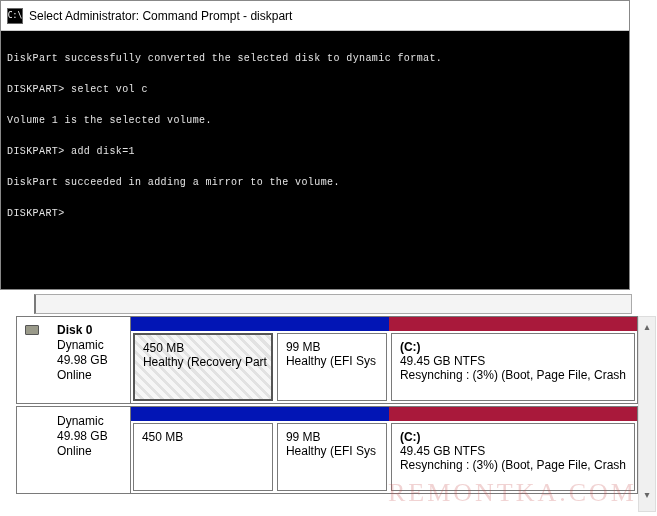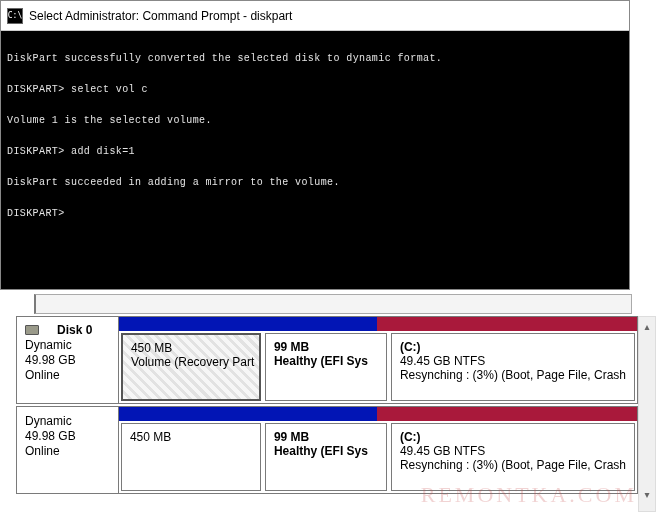--- a/index.html
+++ b/index.html
@@ -14,40 +14,40 @@
 
   
   .dm-panel { position: absolute; top: 294px; left: 16px; width: 640px; }
   .dm-scroll-top { height: 20px; border: 1px solid #aaa; border-left: 2px solid #7a7a7a; margin-left: 18px; margin-right: 24px; margin-bottom: 2px; background: #f4f4f4; }
   .dm-scrollbar-v { position: absolute; top: 22px; right: 0; width: 18px; height: 196px; background: #f0f0f0; border: 1px solid #ddd; }
   .dm-scrollbar-v .arrow { height: 18px; display:flex;align-items:center;justify-content:center;color:#666;font-size:10px; }
 
   .disk-row { display: flex; border: 1px solid #7a7a7a; margin-left: 0; margin-right: 18px; height: 88px; margin-top: 2px; }
   .disk-info { width: 120px; border-right: 1px solid #7a7a7a; padding: 6px 8px; font-size: 12px; }
   .disk-info .status-line { display:flex; align-items:center; gap:18px; font-weight:bold; }
-  .disk-info .sub { font-size: 12px; margin-top:1px; }
+  .disk-info .sub { font-size: 12px; margin-top:1px;margin-left:32px; }
   .disk-icon { width:14px; height:10px; background:#9a9a8a; border:1px solid #555; border-radius:1px; display:inline-block; position:relative; }
   .disk-icon.warn::after { content:"⚠"; position:absolute; left:-4px; top:-3px; font-size:10px; color:#d9a400; }
 
   .partitions { flex:1; display:flex; flex-direction:column; }
   .stripe-row { display:flex; height:14px; }
   .stripe { border-top: 0; }
   .stripe.blue { background:#0215b5; }
   .stripe.red  { background:#a9193b; }
   .box-row { flex:1; display:flex; }
   .part-box { border:1px solid #7a7a7a; padding:6px 8px; font-size:12px; overflow:hidden; white-space:nowrap; margin:2px; }
   .part-box.hatched {
     background: repeating-linear-gradient(45deg,#f6f6f6 0,#f6f6f6 4px,#e2e2e2 4px,#e2e2e2 7px);
     border:2px solid #555;
   }
   .part-box .l1 { font-weight:bold; }
-  .w1 { width:140px; } .w2 { width:122px;font-weight:bold; } .w3 { flex:1; }
+  .w1 { width:140px; } .w2 { width:110px; } .w3 { flex:1; }
   .sw1{ width:144px;} .sw2{ width:114px;} .sw3{ flex:1; }
 
-  .watermark { position:absolute; bottom:8px; right:20px; font-size:22px; letter-spacing:3px; color:rgba(200,80,80,0.25); font-family:Georgia,serif; }
+  .watermark { position:absolute; bottom:8px; right:20px; font-size:26px; letter-spacing:3px; color:rgba(200,80,80,0.25); font-family:Georgia,serif; }
 </style>
 </head>
 <body>
 
 <div class="cmd-window">
   <div class="cmd-titlebar">
     <span class="cmd-icon">C:\</span>
     <span class="cmd-title">Select Administrator: Command Prompt - diskpart</span>
   </div>
   <div class="cmd-body"><span></span>
@@ -84,21 +84,21 @@
     </div>
     <div class="partitions">
       <div class="stripe-row">
         <div class="stripe blue sw1"></div>
         <div class="stripe blue sw2"></div>
         <div class="stripe red sw3"></div>
       </div>
       <div class="box-row">
         <div class="part-box hatched w1">
           <div>450 MB</div>
-          <div>Volume (Recovery Part</div>
+          <div>Healthy (Recovery Part</div>
         </div>
         <div class="part-box w2">
           <div>99 MB</div>
           <div>Healthy (EFI Sys</div>
         </div>
         <div class="part-box w3">
           <div class="l1">(C:)</div>
           <div>49.45 GB NTFS</div>
           <div>Resynching : (3%) (Boot, Page File, Crash</div>
         </div>

